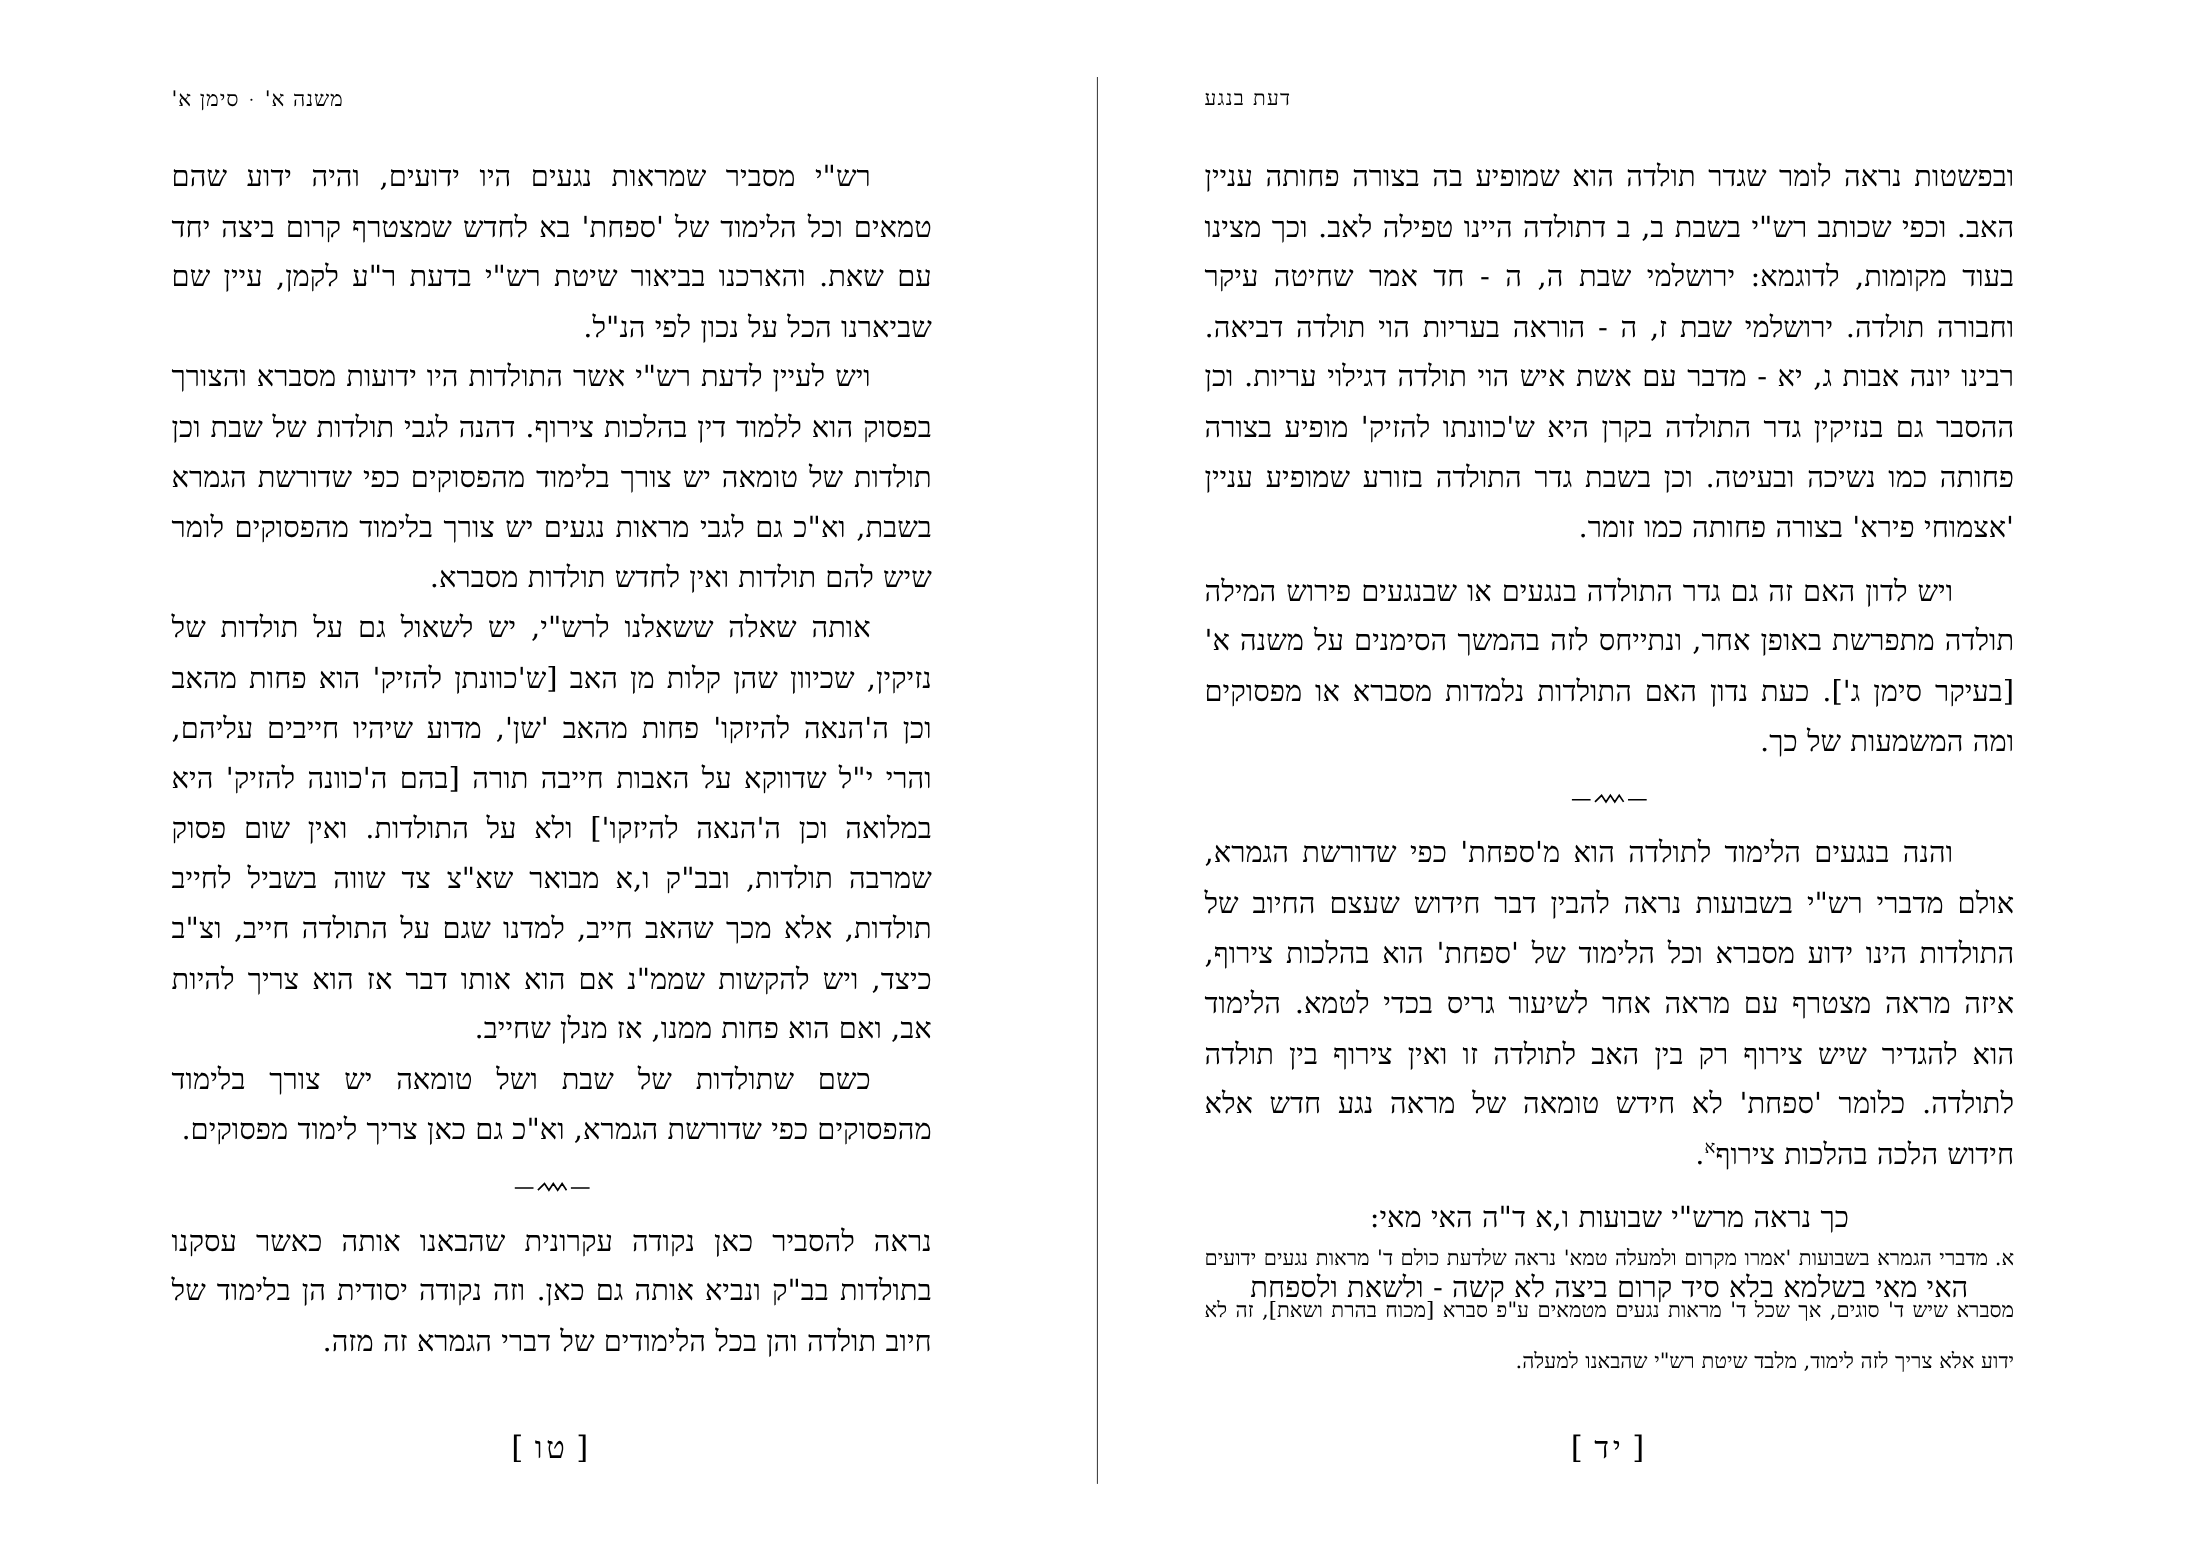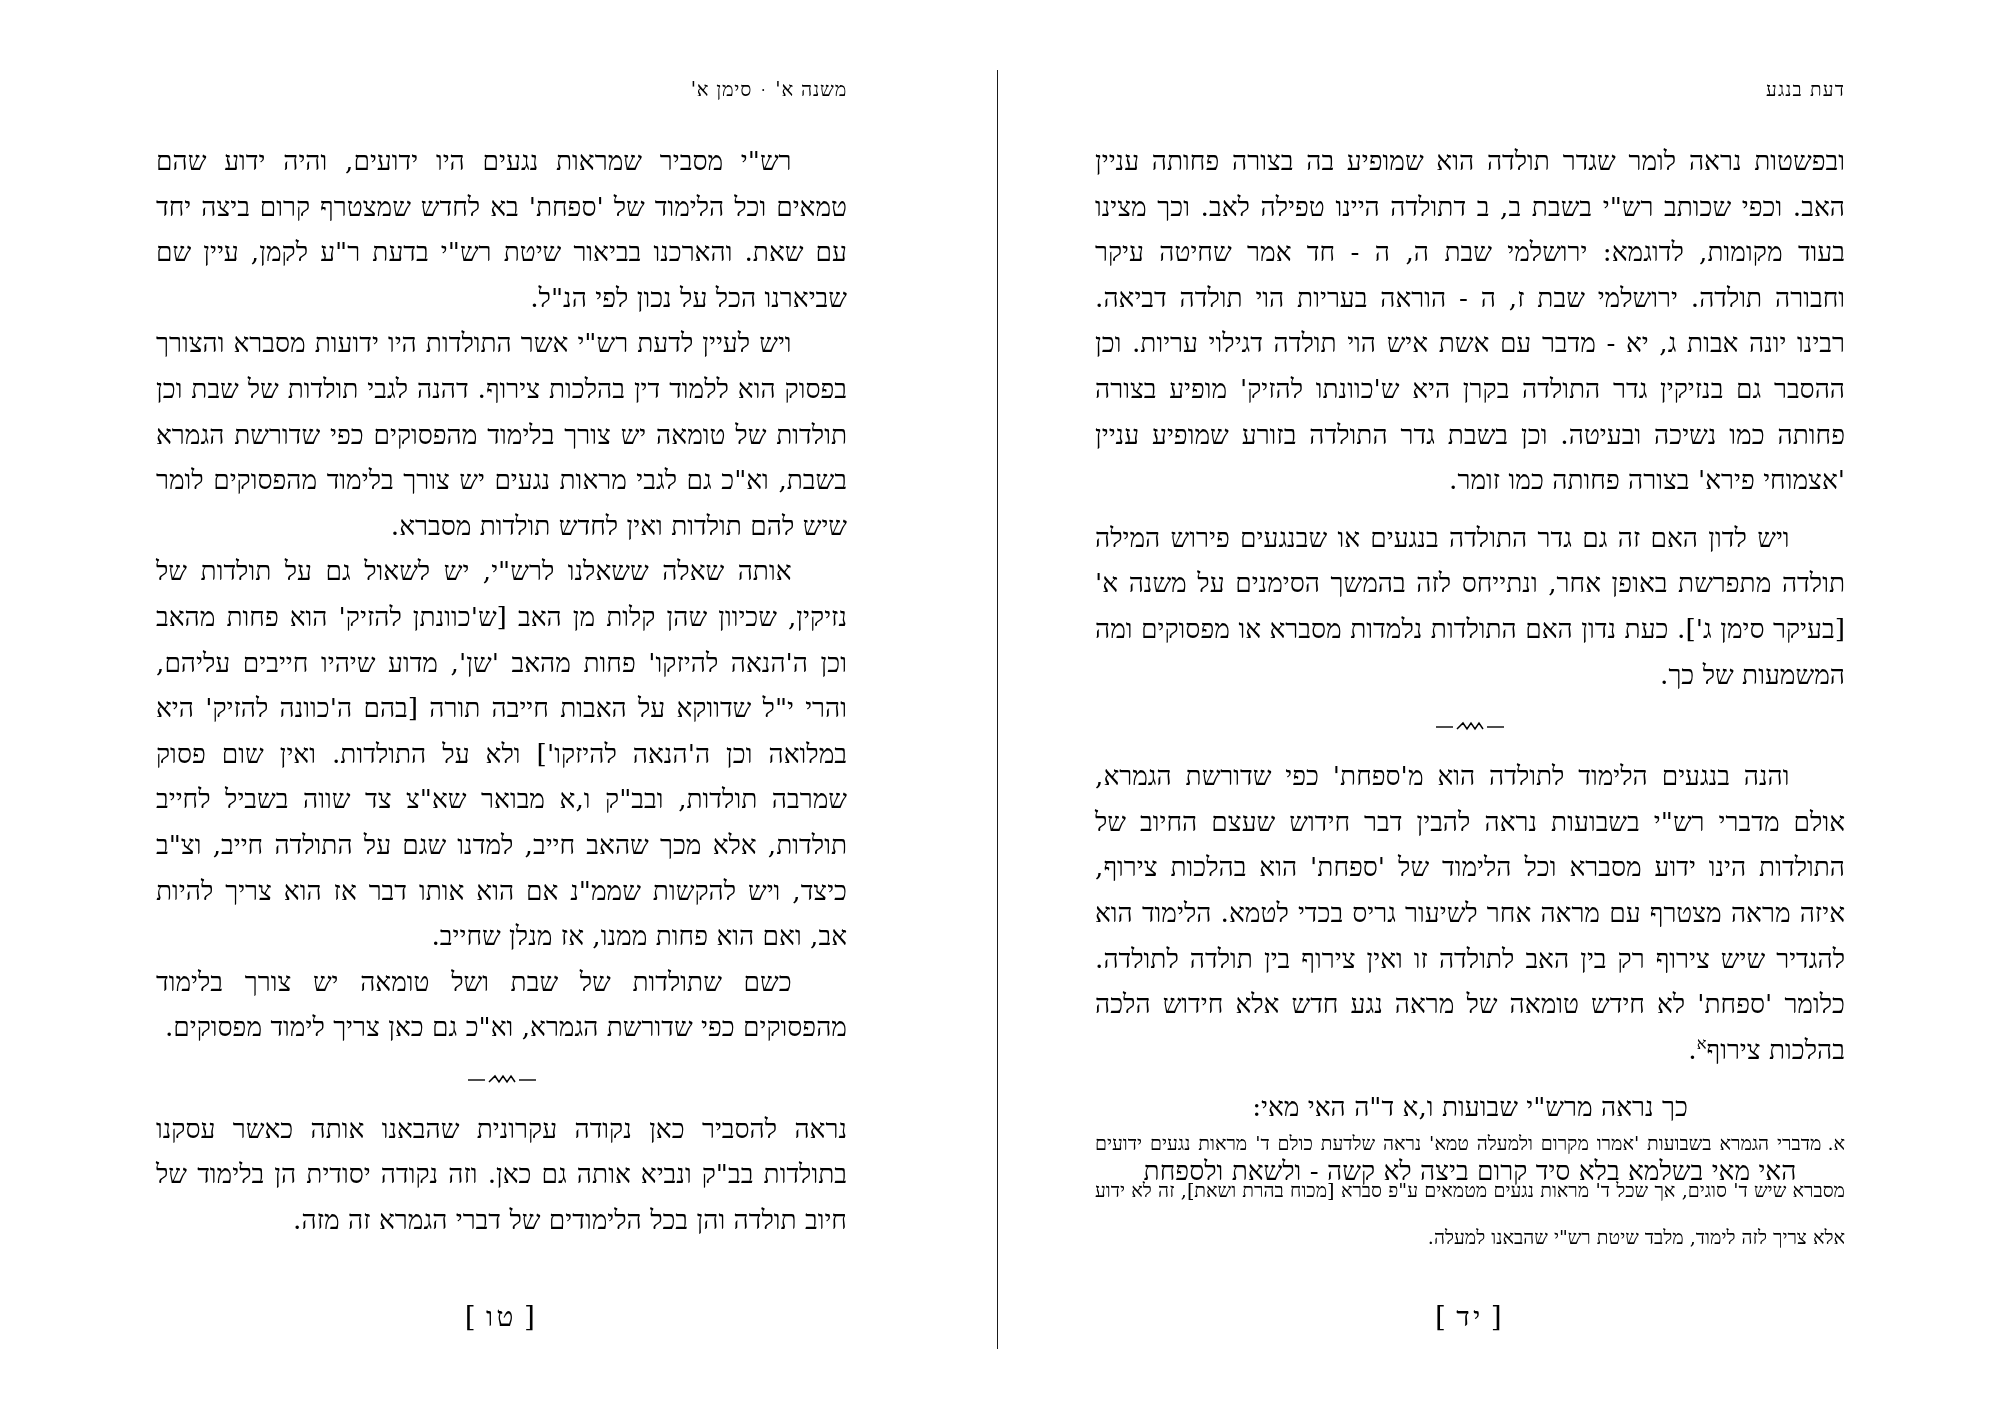--- a/index.html
+++ b/index.html
@@ -42,35 +42,35 @@
     background: #1a1a1a;
   }
   .page-right .gutter-rule { left: 0px; }
 
   .page-inner {
     position: absolute;
     top: 0;
     bottom: 0;
   }
   .page-right .page-inner {
-    right: 148px;
+    right: 162px;
     left: 98px;
     text-decoration: underline;
   }
   .page-left .page-inner {
     right: 150px;
     left: 155px;
   }
 
   .running-head {
     position: absolute;
     top: 78px;
     left: 0;
     right: 0;
-    text-align: right;
+    text-align: left;
     font-size: 19px;
     letter-spacing: 0.06em;
     line-height: 1.2;
     font-family: "DejaVu Serif", "Liberation Serif", serif;
   }
   .page-left .running-head {
     font-size: 19.5px;
     letter-spacing: 0.04em;
   }
   .running-head .hd-sep {

